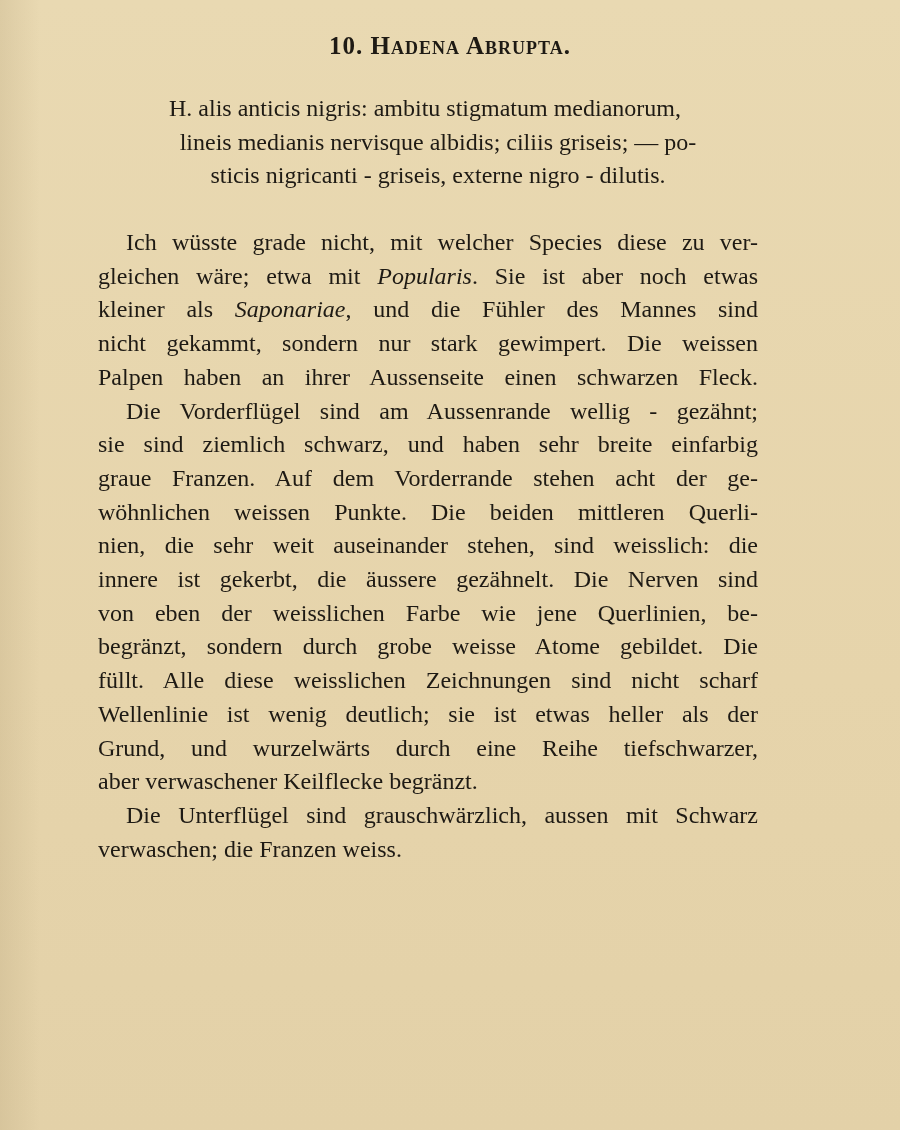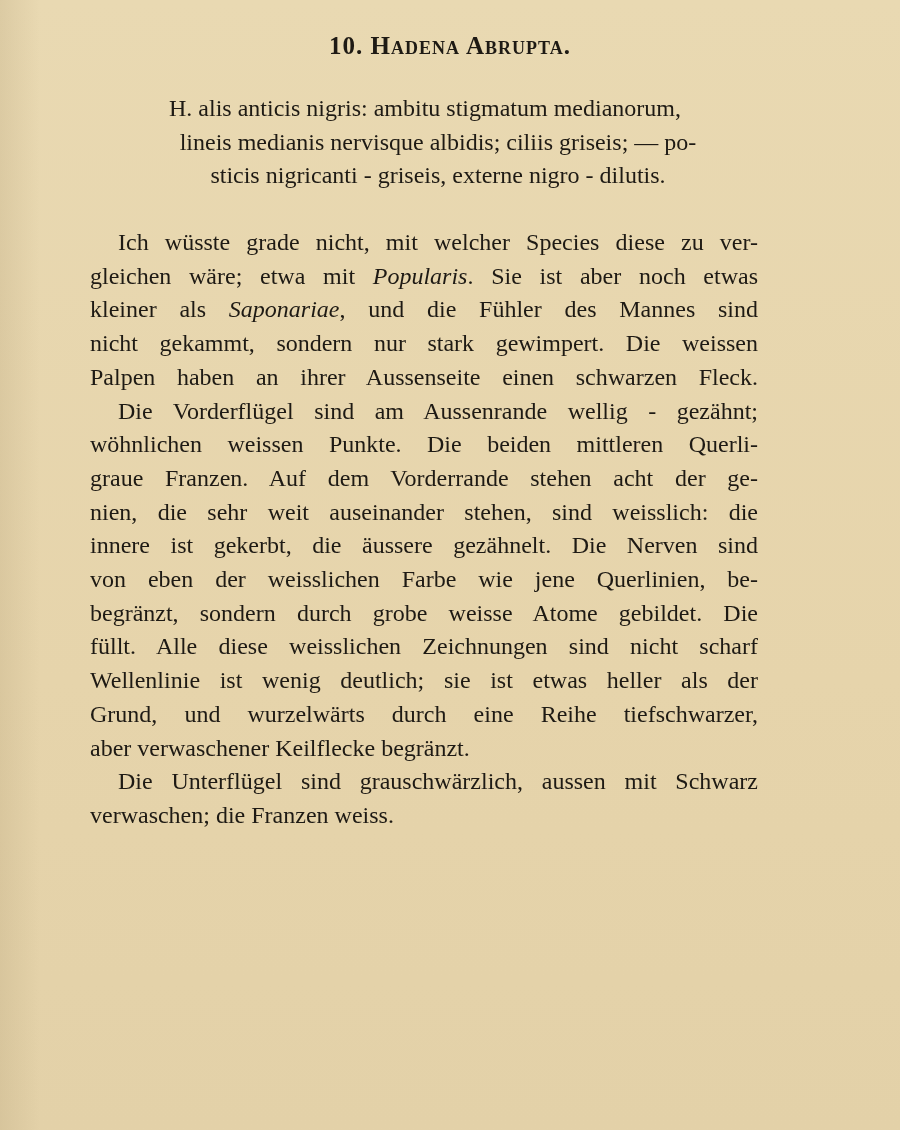--- a/index.html
+++ b/index.html
@@ -66,20 +66,21 @@
   .diagnosis .line.first { padding-left: 2px; }
 
   .body-text {
     top: 226px;
   }
   .body-text .line {
     display: block;
     white-space: nowrap;
     text-align: justify;
     text-align-last: justify;
+    margin-left: 8px;
   }
   .body-text .line.para-start { padding-left: 28px; }
   .body-text .line.last { text-align-last: left; }
   em { font-style: italic; }
 </style>
 </head>
 <body>
 
 <div class="page">
   <div class="page-edge"></div>
@@ -97,22 +98,23 @@
 
   <div class="text body-text">
 
     <span class="line para-start">Ich wüsste grade nicht, mit welcher Species diese zu ver-</span>
     <span class="line"><span>gleichen wäre; etwa mit </span><em>Popularis</em><span>. Sie ist aber noch etwas</span></span>
     <span class="line"><span>kleiner als </span><em>Saponariae</em><span>, und die Fühler des Mannes sind</span></span>
     <span class="line">nicht gekammt, sondern nur stark gewimpert. Die weissen</span>
     <span class="line">Palpen haben an ihrer Aussenseite einen schwarzen Fleck.</span>
 
     <span class="line para-start">Die Vorderflügel sind am Aussenrande wellig - gezähnt;</span>
+    <span class="line">sie sind ziemlich schwarz, und haben sehr breite einfarbig</span>
+    <span class="line">graue Franzen. Auf dem Vorderrande stehen acht der ge-</span>
     <span class="line">wöhnlichen weissen Punkte. Die beiden mittleren Querli-</span>
-    <span class="line">graue Franzen. Auf dem Vorderrande stehen acht der ge-</span>
     <span class="line">nien, die sehr weit auseinander stehen, sind weisslich: die</span>
     <span class="line">innere ist gekerbt, die äussere gezähnelt. Die Nerven sind</span>
     <span class="line">von eben der weisslichen Farbe wie jene Querlinien, be-</span>
     <span class="line">begränzt, sondern durch grobe weisse Atome gebildet. Die</span>
     <span class="line">füllt. Alle diese weisslichen Zeichnungen sind nicht scharf</span>
     <span class="line">Wellenlinie ist wenig deutlich; sie ist etwas heller als der</span>
     <span class="line">Grund, und wurzelwärts durch eine Reihe tiefschwarzer,</span>
     <span class="line last">aber verwaschener Keilflecke begränzt.</span>
 
     <span class="line para-start">Die Unterflügel sind grauschwärzlich, aussen mit Schwarz</span>

